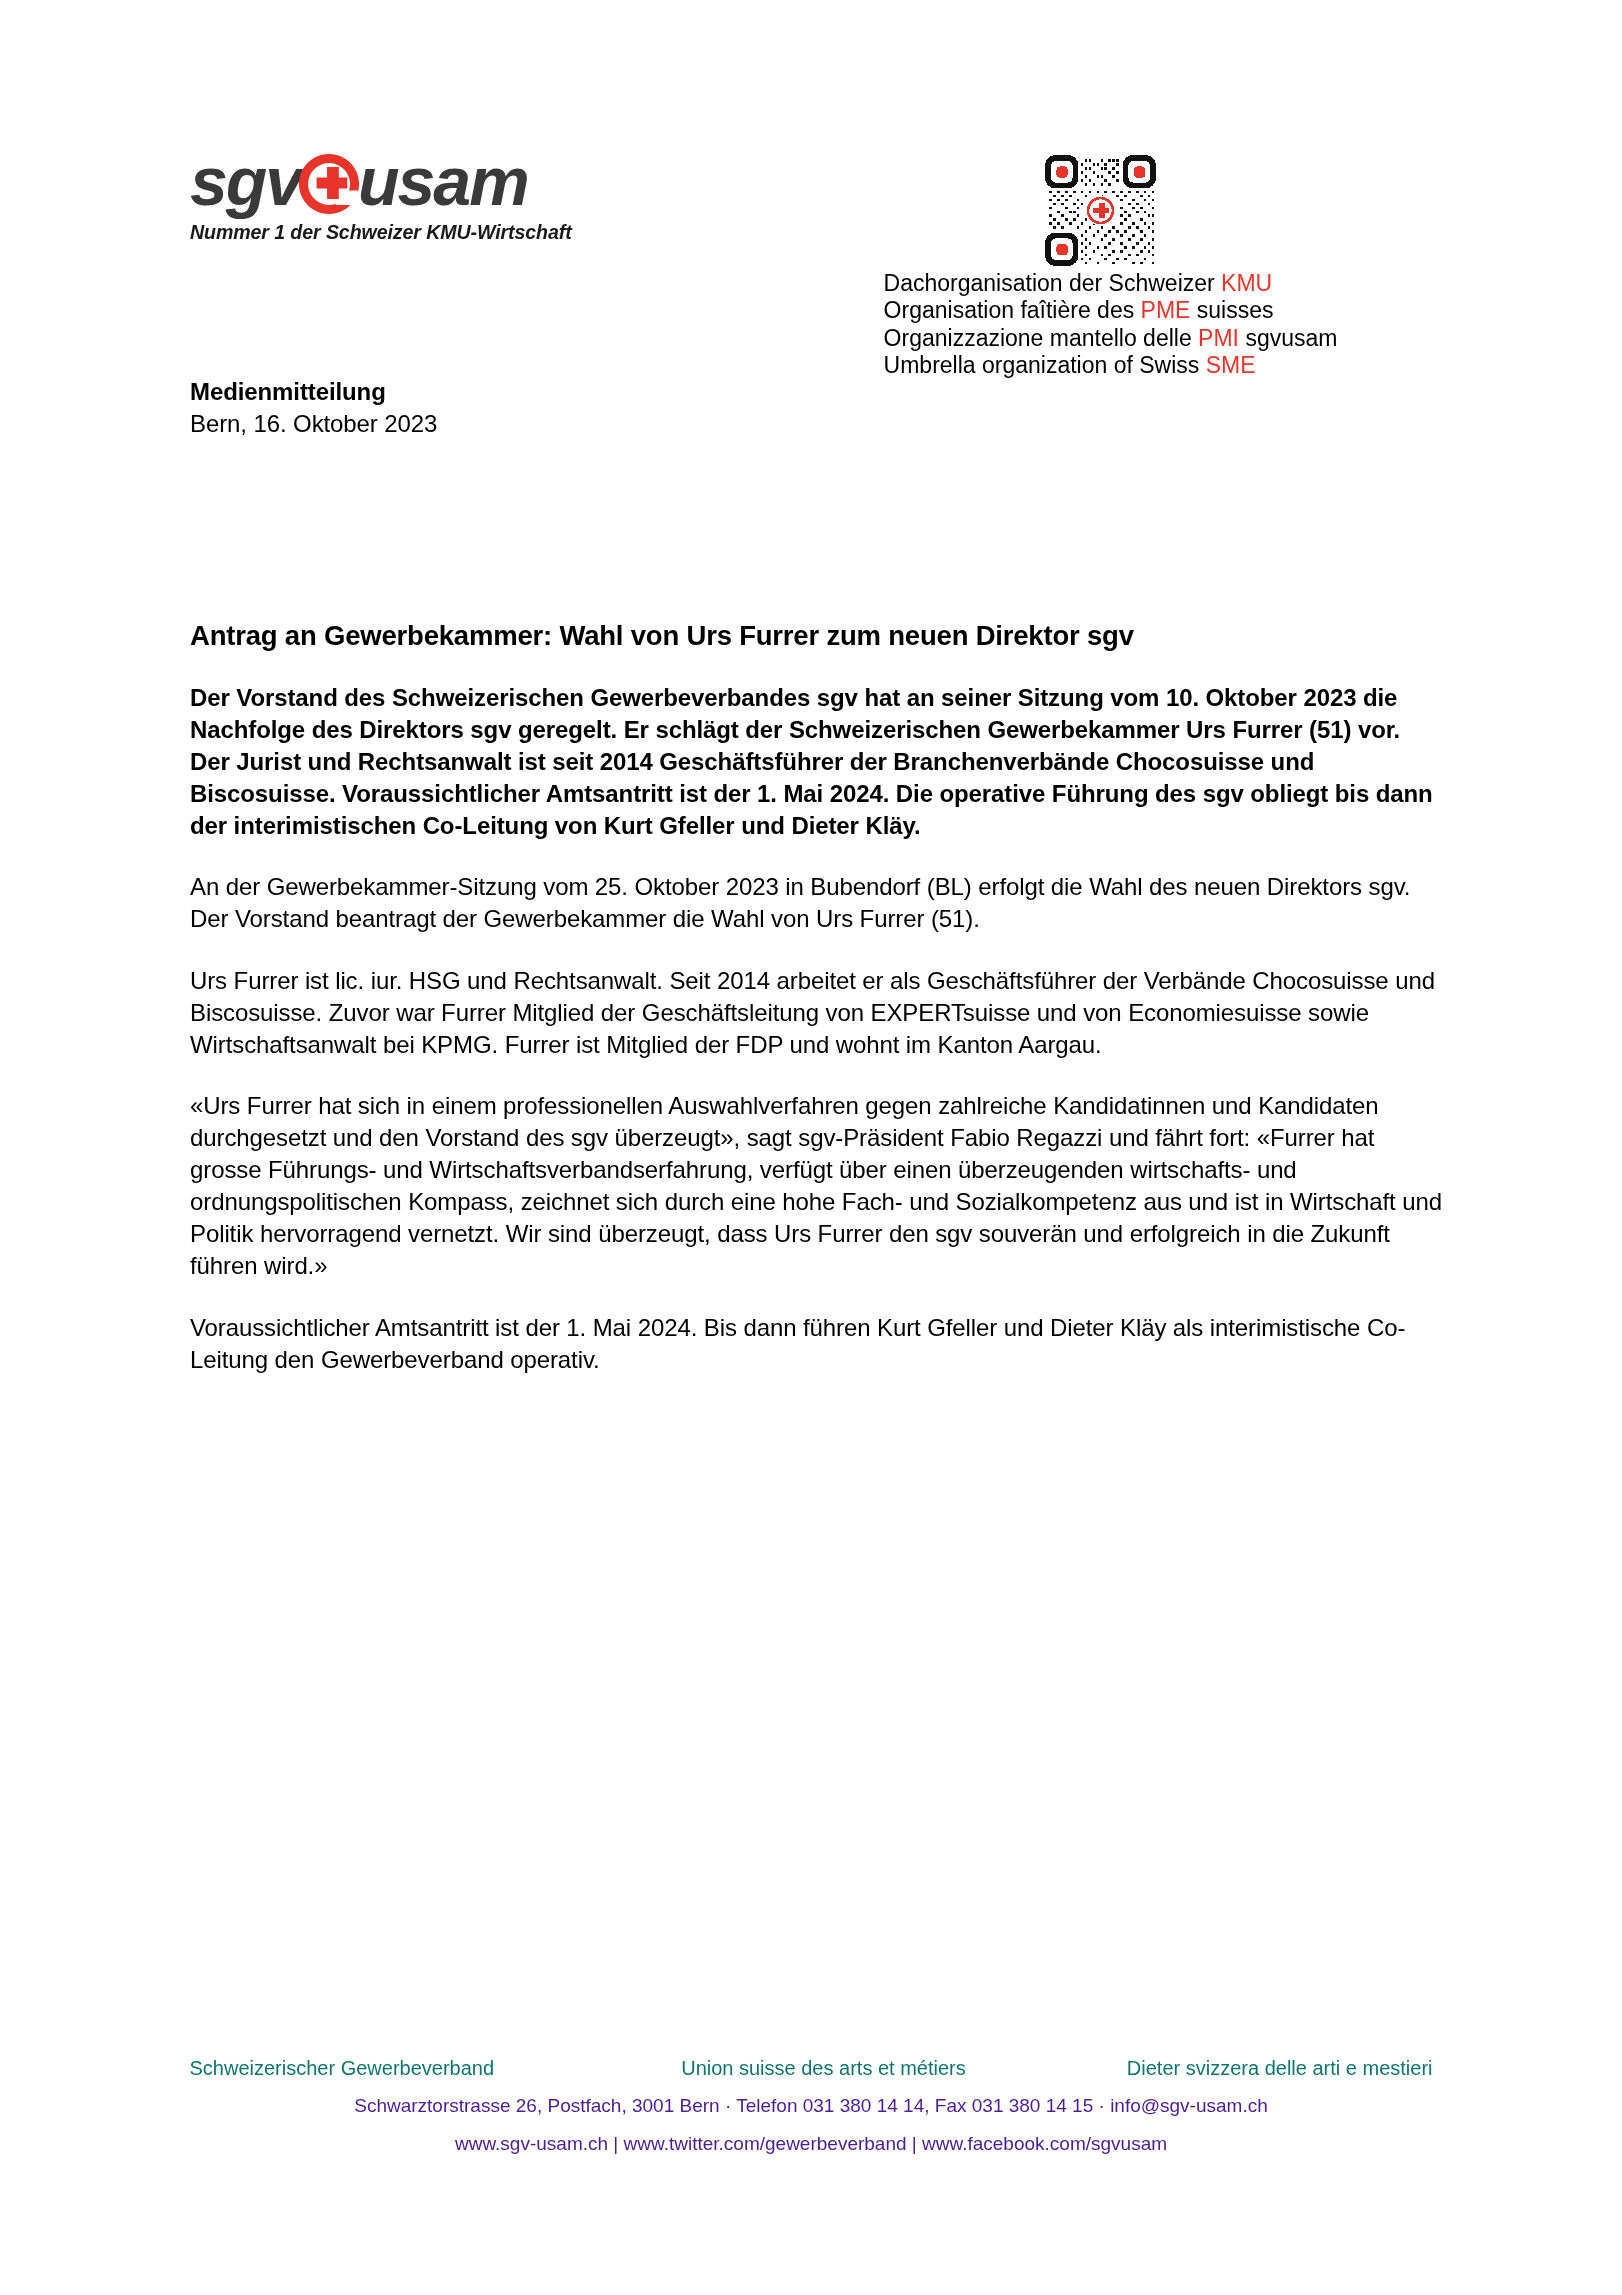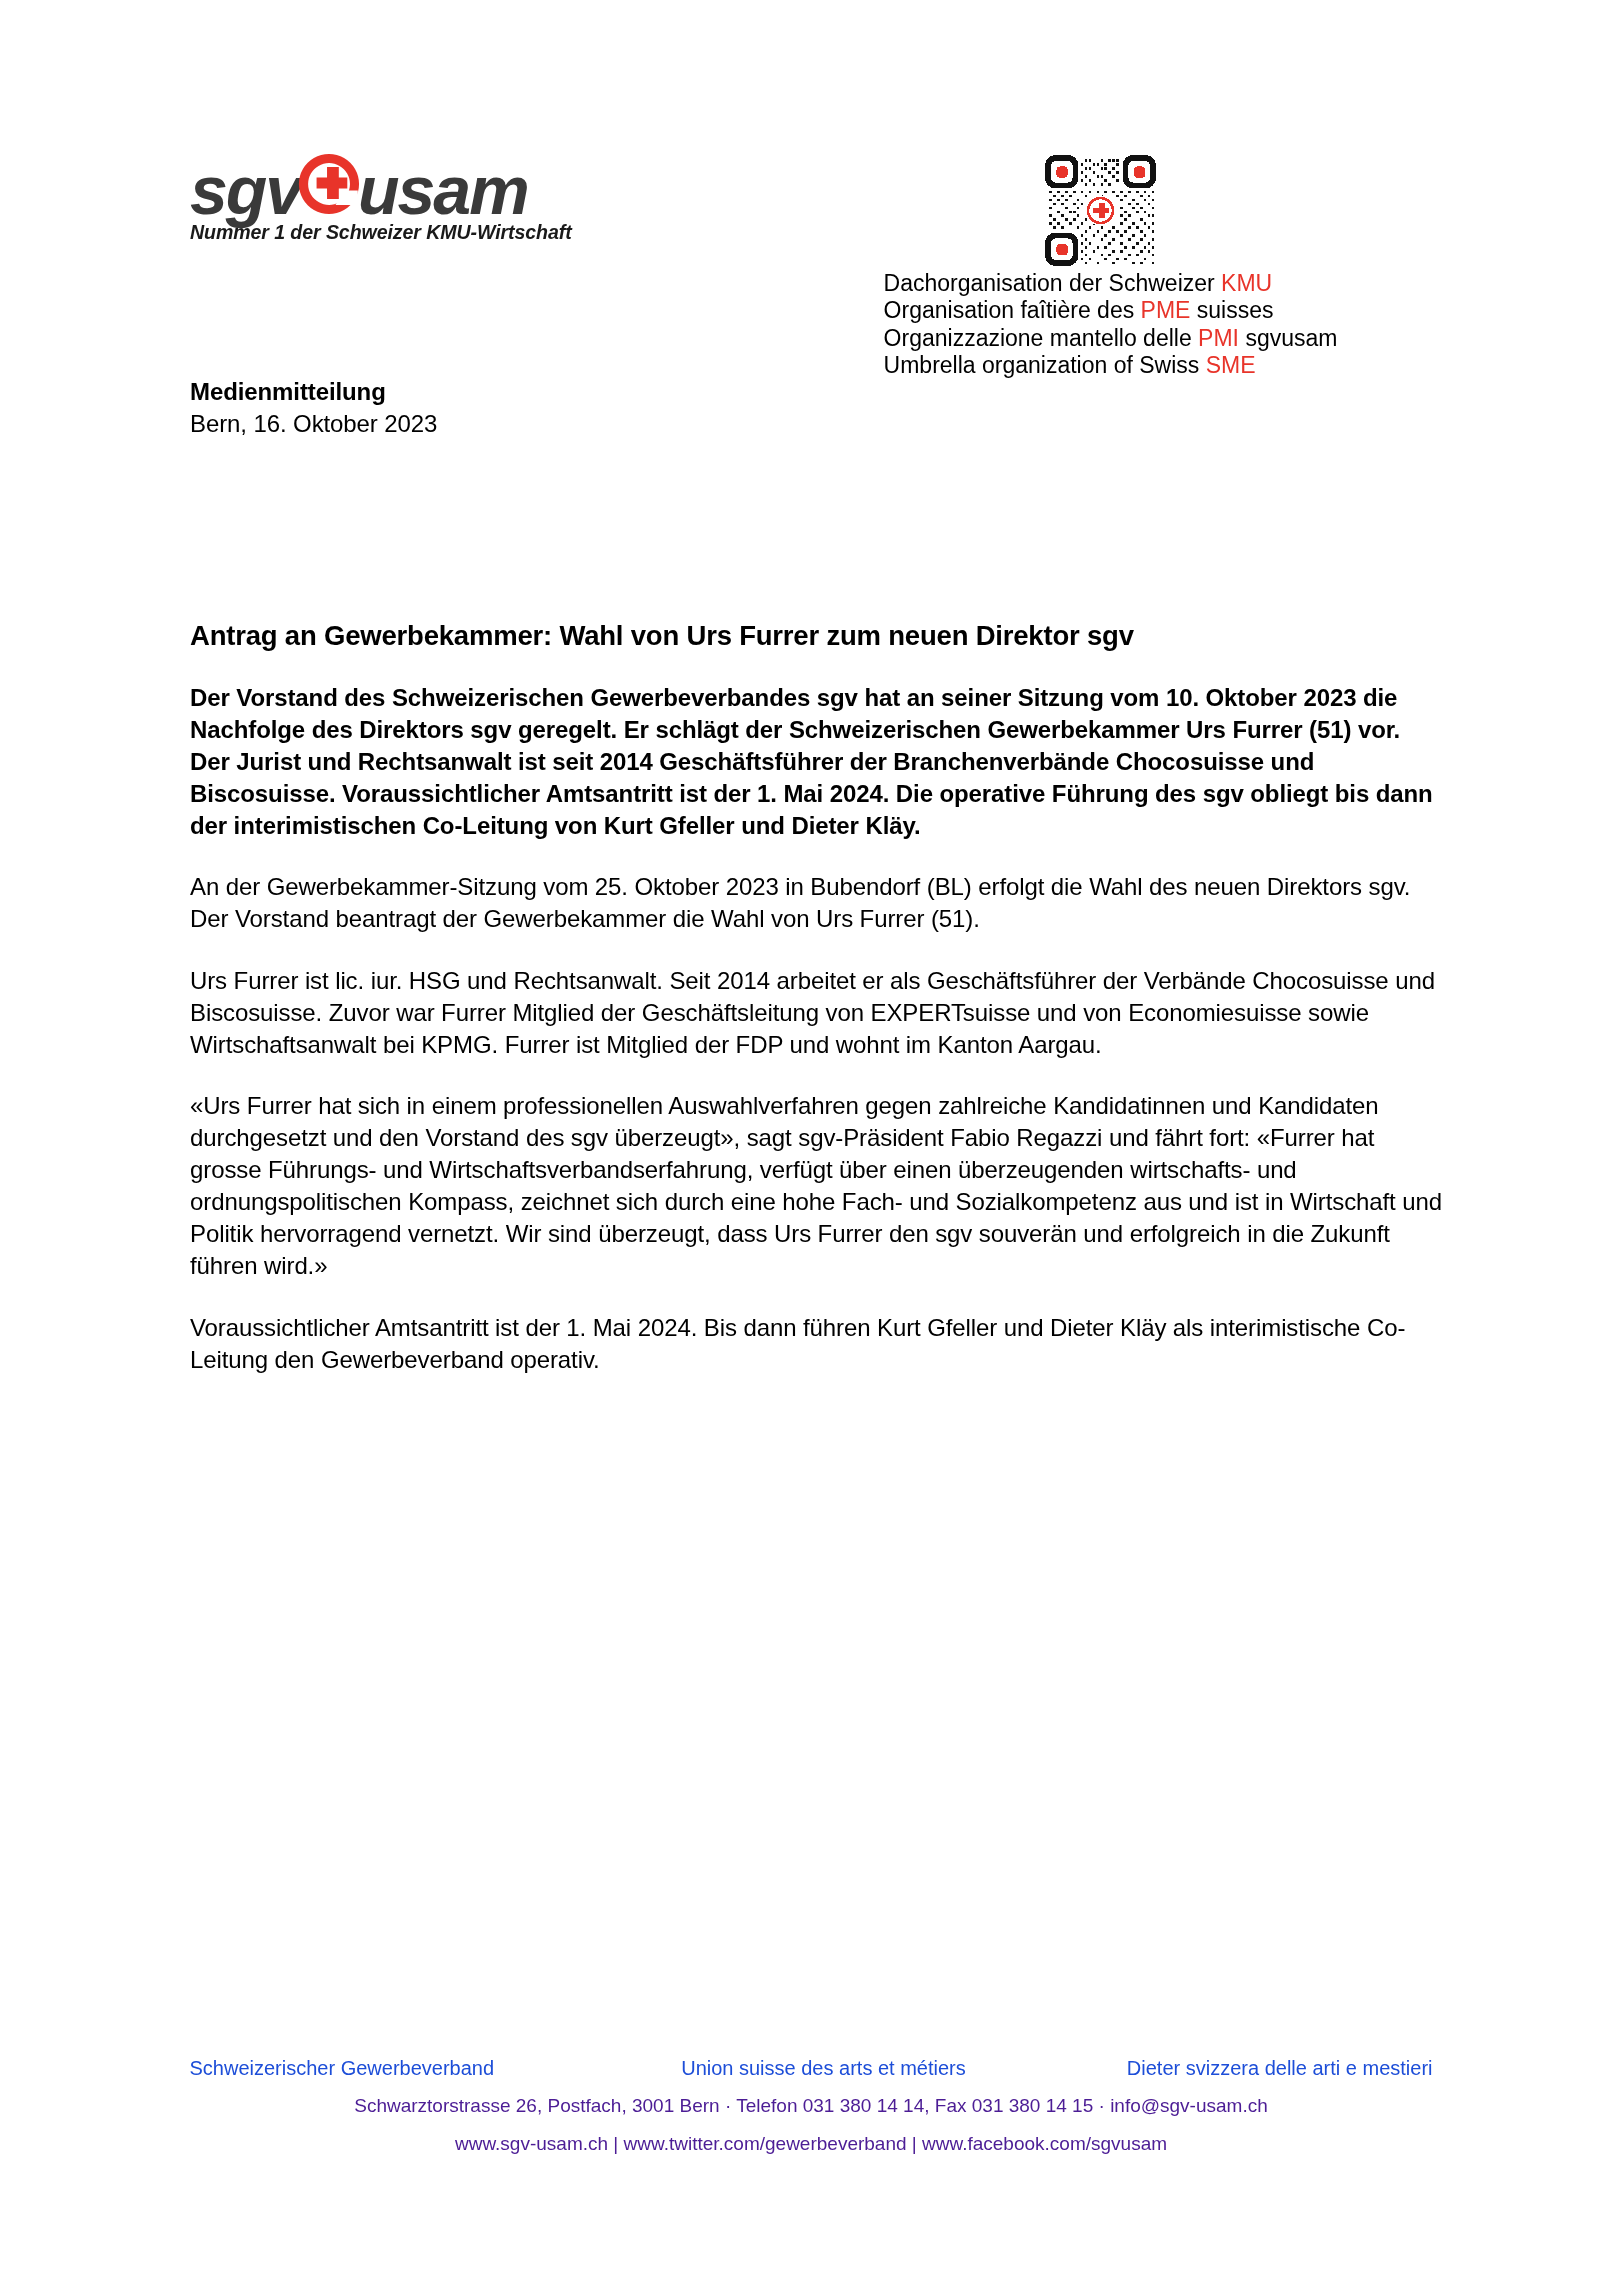--- a/index.html
+++ b/index.html
@@ -48,21 +48,20 @@
   .logo-text {
     position: absolute;
     top: 0;
     font-family: "Liberation Sans", sans-serif;
     font-style: italic;
     font-weight: bold;
     font-size: 68px;
     letter-spacing: -2px;
     color: #3a3a3a;
     line-height: 71px;
-    margin-top: 9px;
   }
   .logo-sgv { left: 0px; }
   .logo-usam { left: 168px; }
 
   .logo-emblem {
     position: absolute;
     left: 105px;
     top: 3.9px;
     width: 68px;
     height: 68px;
@@ -164,21 +163,21 @@
     position: absolute;
     left: 0;
     top: 2055px;
     width: 1622px;
   }
   .footer-orgs {
     display: flex;
     justify-content: space-between;
     width: 1243px;
     margin: 0 auto;
-    color: #1d4ed8;
+    color: #0f766e;
     font-size: 20px;
     line-height: 26px;
   }
   .footer-orgs > div { white-space: nowrap; }
   .footer-org-2 { margin-left: 26px; }
   .footer-contact {
     text-align: center;
     margin-top: 10.5px;
     font-size: 19px;
     line-height: 27.5px;

